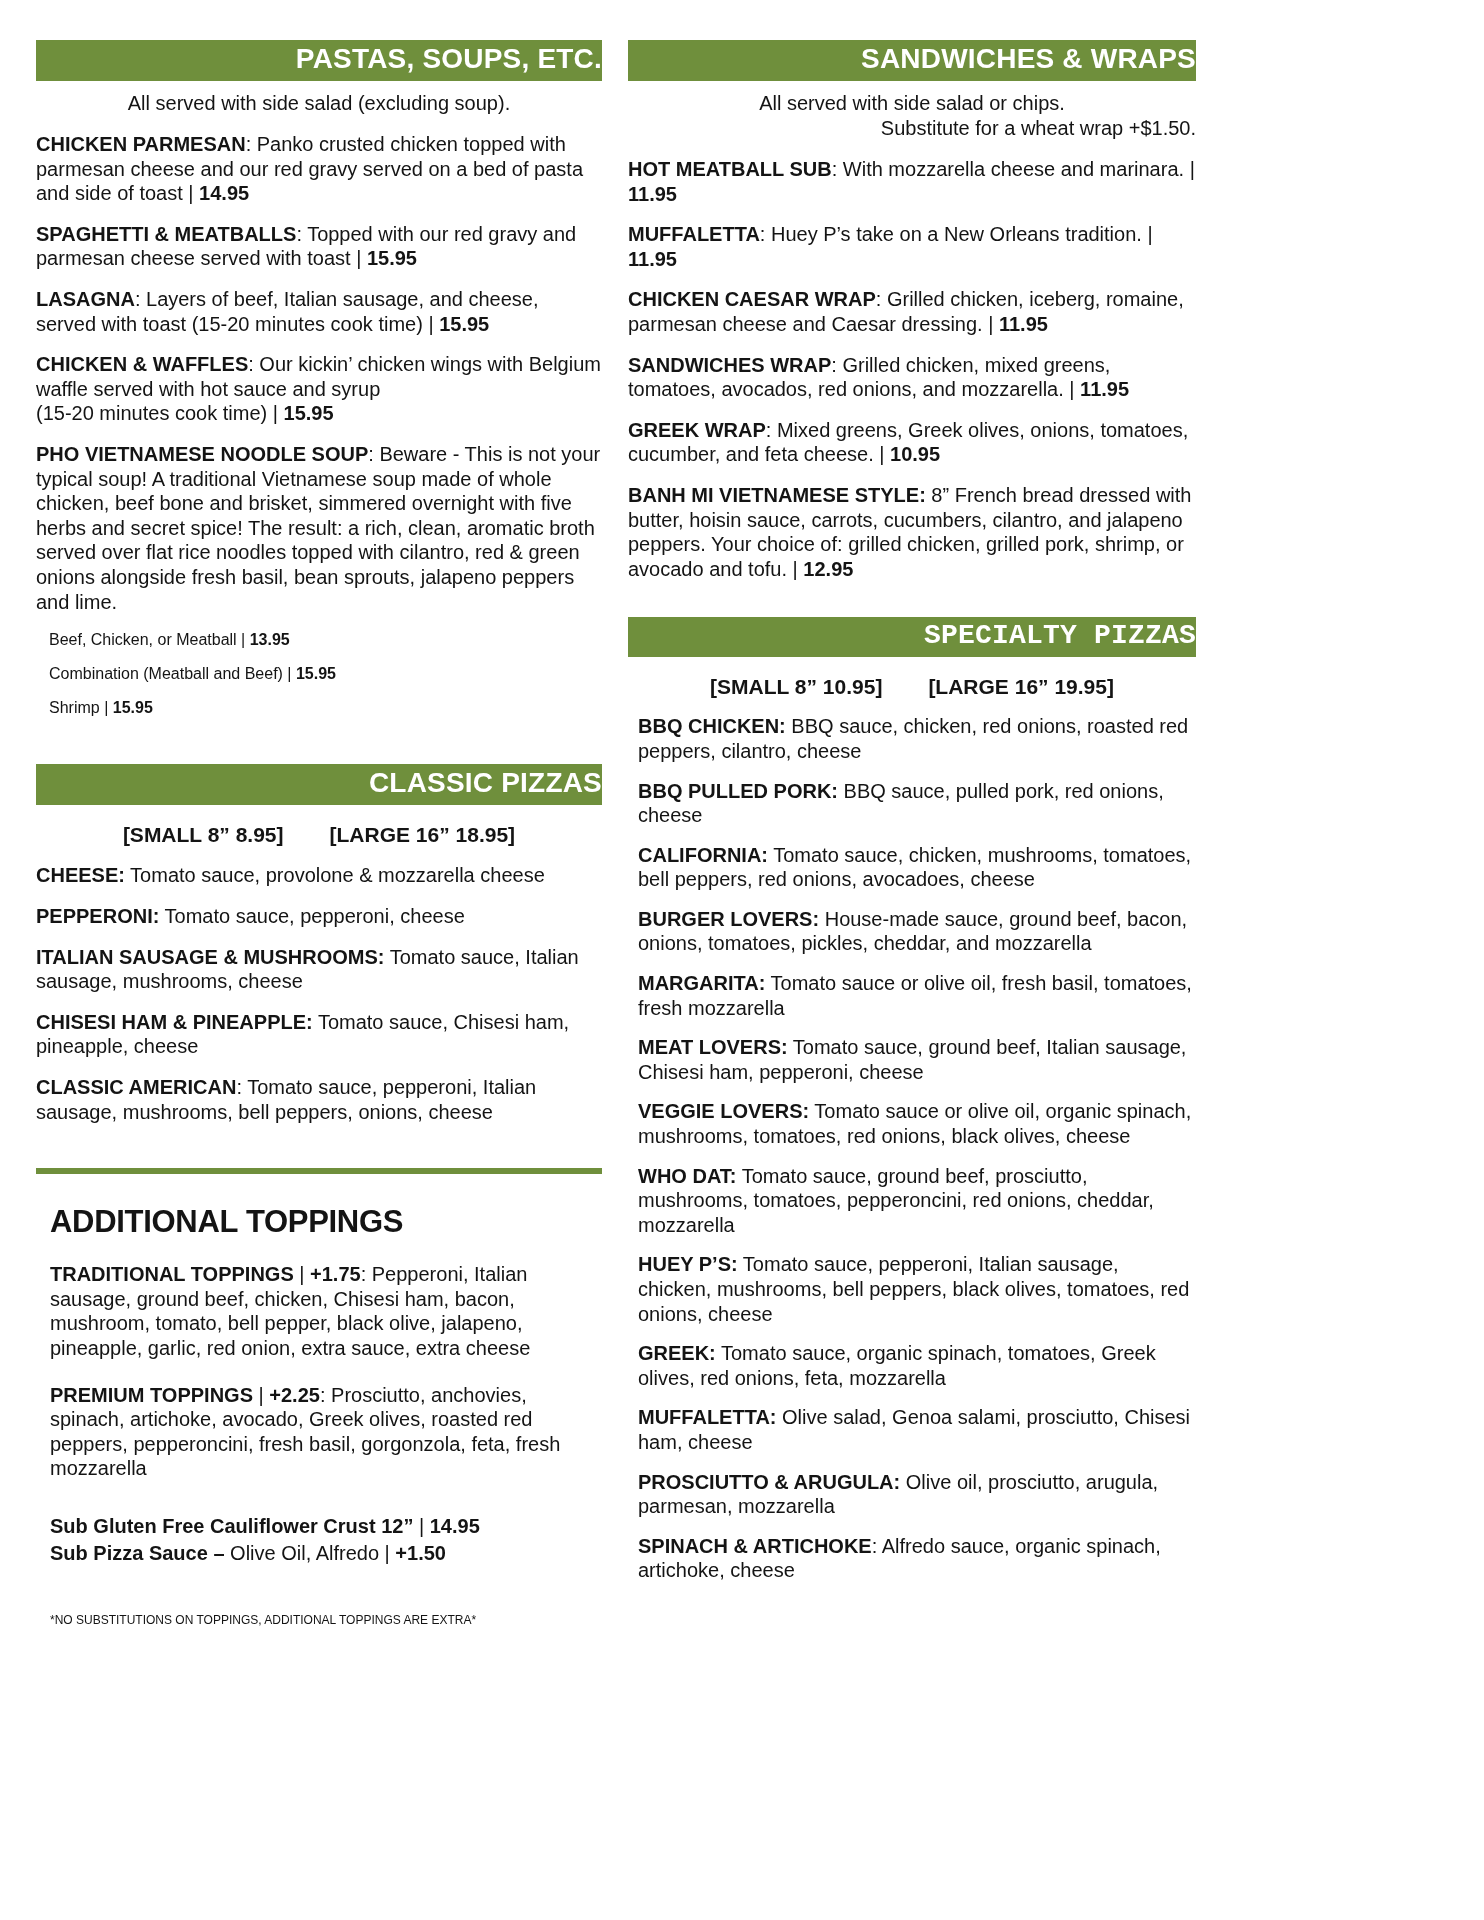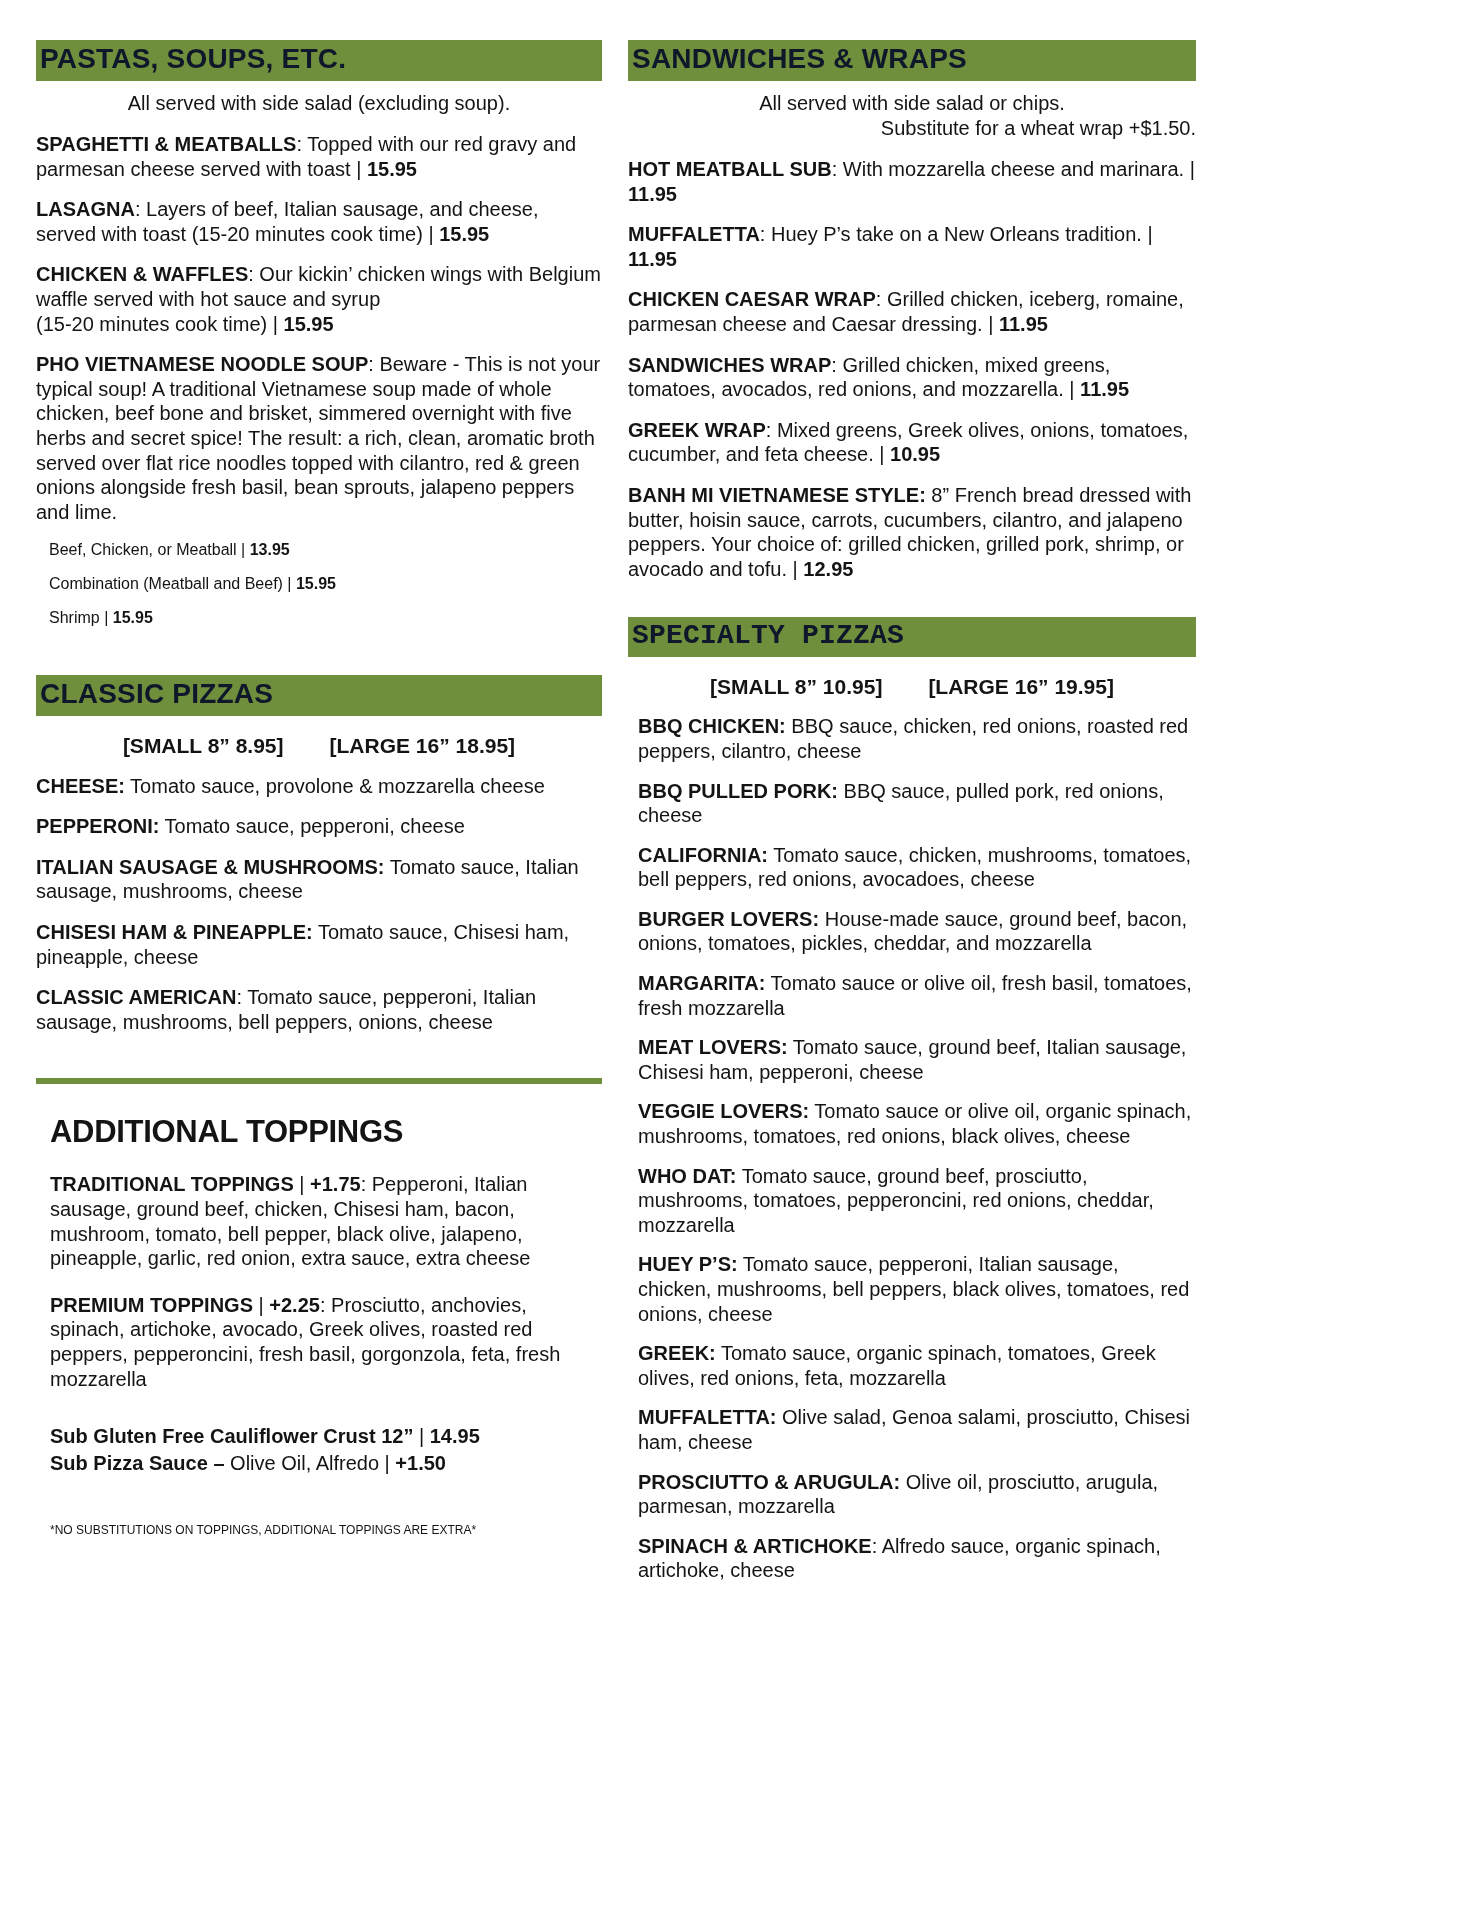--- a/index.html
+++ b/index.html
@@ -13,24 +13,24 @@
     position: relative;
     overflow: hidden;
   }
   .page { position: absolute; inset: 0; }
   .col { position: absolute; top: 40px; }
   .col-left  { left: 36px;  width: 566px; }
   .col-right { left: 628px; width: 568px; }
 
   .bar {
     background: var(--green);
-    color: #0f172a;
+    color: #ffffff;
     font-weight: bold;
     font-size: 28px;
-    text-align: left;
+    text-align: right;
     padding: 3px 0 6px 4px;
     letter-spacing: 0.2px;
   }
   .bar-gap { margin-top: 46px; }
   .bar-gap-right { margin-top: 36px; font-family: Liberation Mono, monospace; }
 
   .subtitle {
     text-align: center;
     font-size: 20px;
     line-height: 1.25;
@@ -85,20 +85,21 @@
 
 <div class="page">
 
   <div class="col col-left">
 
     <div class="bar">PASTAS, SOUPS, ETC.</div>
     <div class="subtitle">All served with side salad (excluding soup).</div>
 
     <div>
 
+        <p class="item"><span class="b">CHICKEN PARMESAN</span><span>: Panko crusted chicken topped with parmesan cheese and our red gravy served on a bed of pasta and side of toast | </span><span class="b">14.95</span></p>
 
         <p class="item"><span class="b">SPAGHETTI &amp; MEATBALLS</span><span>: Topped with our red gravy and parmesan cheese served with toast | </span><span class="b">15.95</span></p>
 
         <p class="item"><span class="b">LASAGNA</span><span>: Layers of beef, Italian sausage, and cheese, served with toast (15-20 minutes cook time) | </span><span class="b">15.95</span></p>
 
         <p class="item"><span class="b">CHICKEN &amp; WAFFLES</span><span>: Our kickin’ chicken wings with Belgium waffle served with hot sauce and syrup
 (15-20 minutes cook time) | </span><span class="b">15.95</span></p>
 
         <p class="item"><span class="b">PHO VIETNAMESE NOODLE SOUP</span><span>: Beware - This is not your typical soup! A traditional Vietnamese soup made of whole chicken, beef bone and brisket, simmered overnight with five herbs and secret spice! The result: a rich, clean, aromatic broth served over flat rice noodles topped with cilantro, red &amp; green onions alongside fresh basil, bean sprouts, jalapeno peppers and lime.</span><span class="b"></span></p>
       </div>

